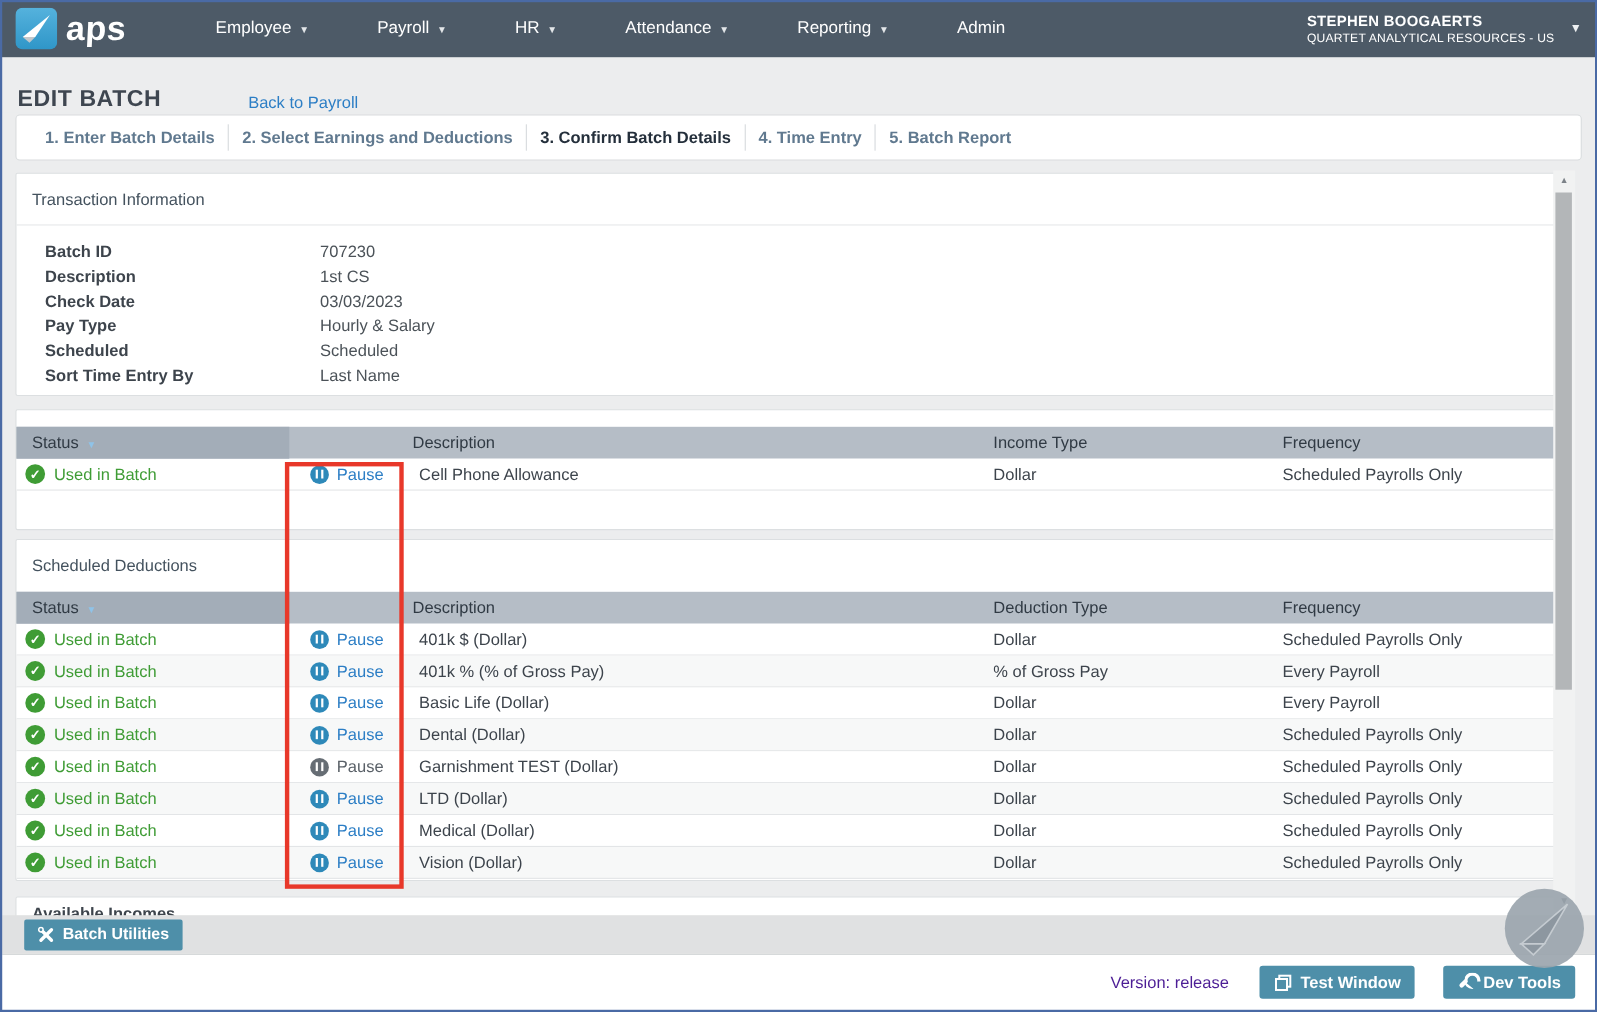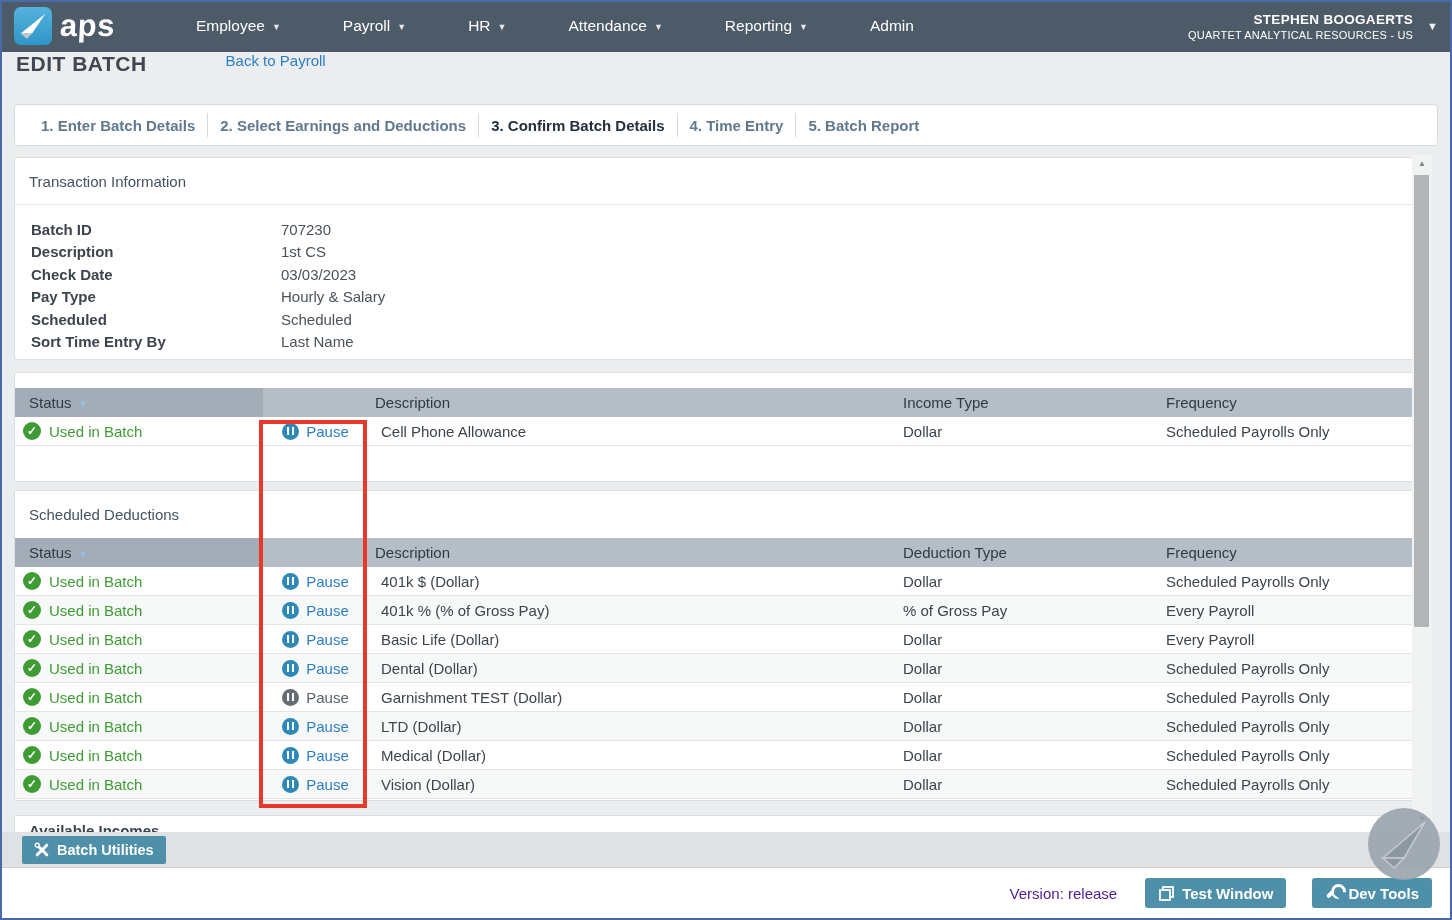--- a/index.html
+++ b/index.html
@@ -9,42 +9,42 @@
 
   
   .topnav { position:absolute; left:0; top:0; right:0; height:52px; background:#4d5a67; display:flex; align-items:center; z-index:10; }
   .logo-wrap { display:flex; align-items:center; padding-left:14px; width:165px; }
   .logo-sq { width:38px; height:38px; flex:0 0 38px; }
   .logo-txt { color:#fff; font-size:31px; font-weight:bold; letter-spacing:0.5px; margin-left:8px; transform:skewX(-3deg); }
   .nav-menu { display:flex; align-items:center; }
   .nav-item { color:#fff; font-size:15.5px; padding:0 31px; height:52px; display:flex; align-items:center; gap:7px; cursor:pointer; white-space:nowrap; }
   .nav-item .caret { font-size:9px; color:#e3e6e9; position:relative; top:1px; }
   .user-wrap { margin-left:auto; display:flex; align-items:center; padding-right:14px; gap:14px; cursor:pointer; }
-  .user-lines { text-align:right; color:#fff; }
+  .user-lines { text-align:left; color:#fff; }
   .user-name { font-size:13.5px; font-weight:bold; letter-spacing:0.3px; }
   .user-co { font-size:11px; letter-spacing:0.2px; margin-top:2px; }
   .user-caret { color:#eef1f3; font-size:11px; }
 
   
-  .pagehead { position:absolute; left:2px; right:2px; top:52px; height:50px; background:#ecedee; display:flex; align-items:flex-start; }
+  .pagehead { position:absolute; left:2px; right:2px; top:52px; height:50px; background:#ecedee; display:flex; align-items:flex-end; }
   .page-title { font-size:21px; font-weight:bold; color:#3e4650; letter-spacing:0.5px; margin-left:14px; }
   .back-link { font-size:15px; color:#2c7ec5; margin-left:44px; cursor:pointer;padding-left:35px; }
 
   
   .tabcard { position:absolute; left:14px; top:104px; width:1424px; height:42px; background:#fff; border:1px solid #d9dcde; border-radius:4px; display:flex; align-items:center; padding-left:14px; z-index:5; }
   .step { font-size:15px; font-weight:bold; color:#60798f; padding:0 12px; cursor:pointer; white-space:nowrap; }
   .step.active { color:#242f3b; }
   .step-sep { width:1px; height:24px; background:#d6dadd; }
 
   
   .card { position:absolute; left:14px; width:1402px; background:#fff; border:1px solid #dcdfe1; border-radius:2px; }
   .card-title { font-size:15px; color:#44525e; padding:15px 0 0 14px; }
   .card-trans { top:157px; height:203px; }
   .trans-divider { height:1px; background:#e6e8ea; margin-top:14px; }
-  .fields { padding:13px 0 0 16px; }
+  .fields { padding:13px 0 0 26px; }
   .frow { display:flex; height:22.5px; align-items:center; font-size:15px; }
   .flabel { width:250px; font-weight:bold; color:#3d444c; }
   .fvalue { color:#4b5258; }
 
   .card-inc { top:372px; height:110px; }
   .card-ded { top:490px; height:311px; }
   .card-avail { top:815px; height:40px; overflow:hidden; }
   .card-avail .card-title { padding-top:6px; font-weight:bold; color:#3d444c; }
 
   

